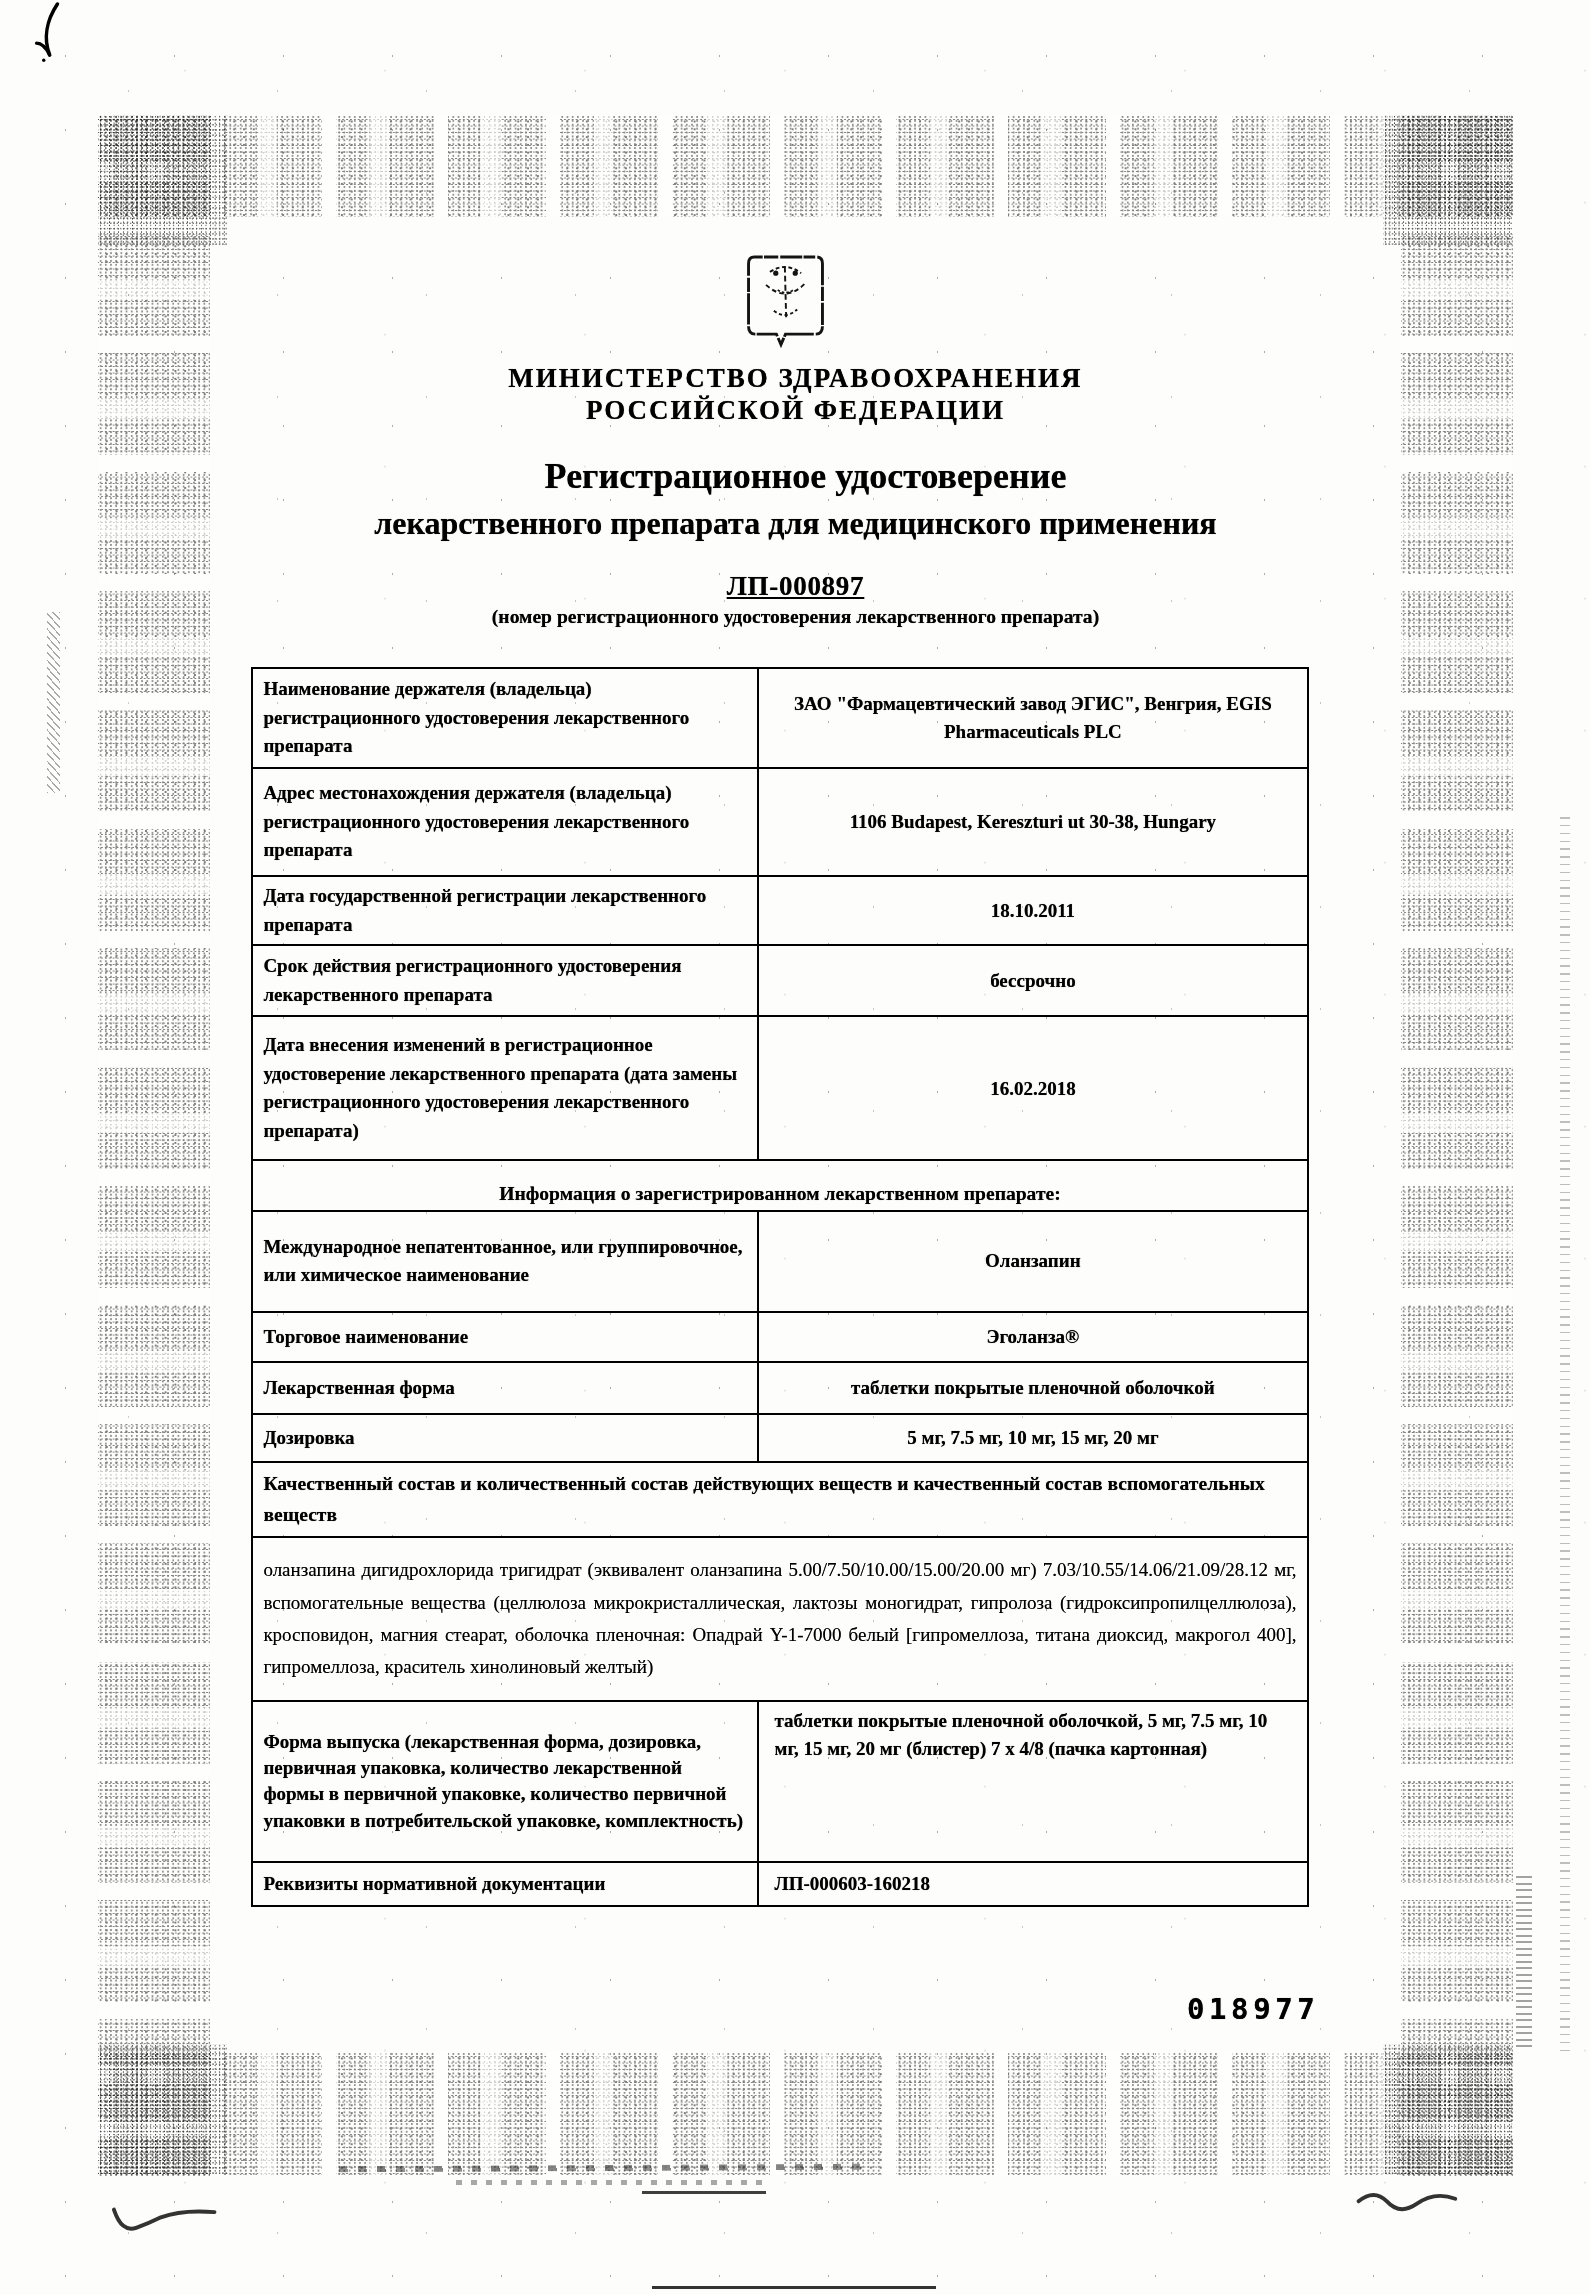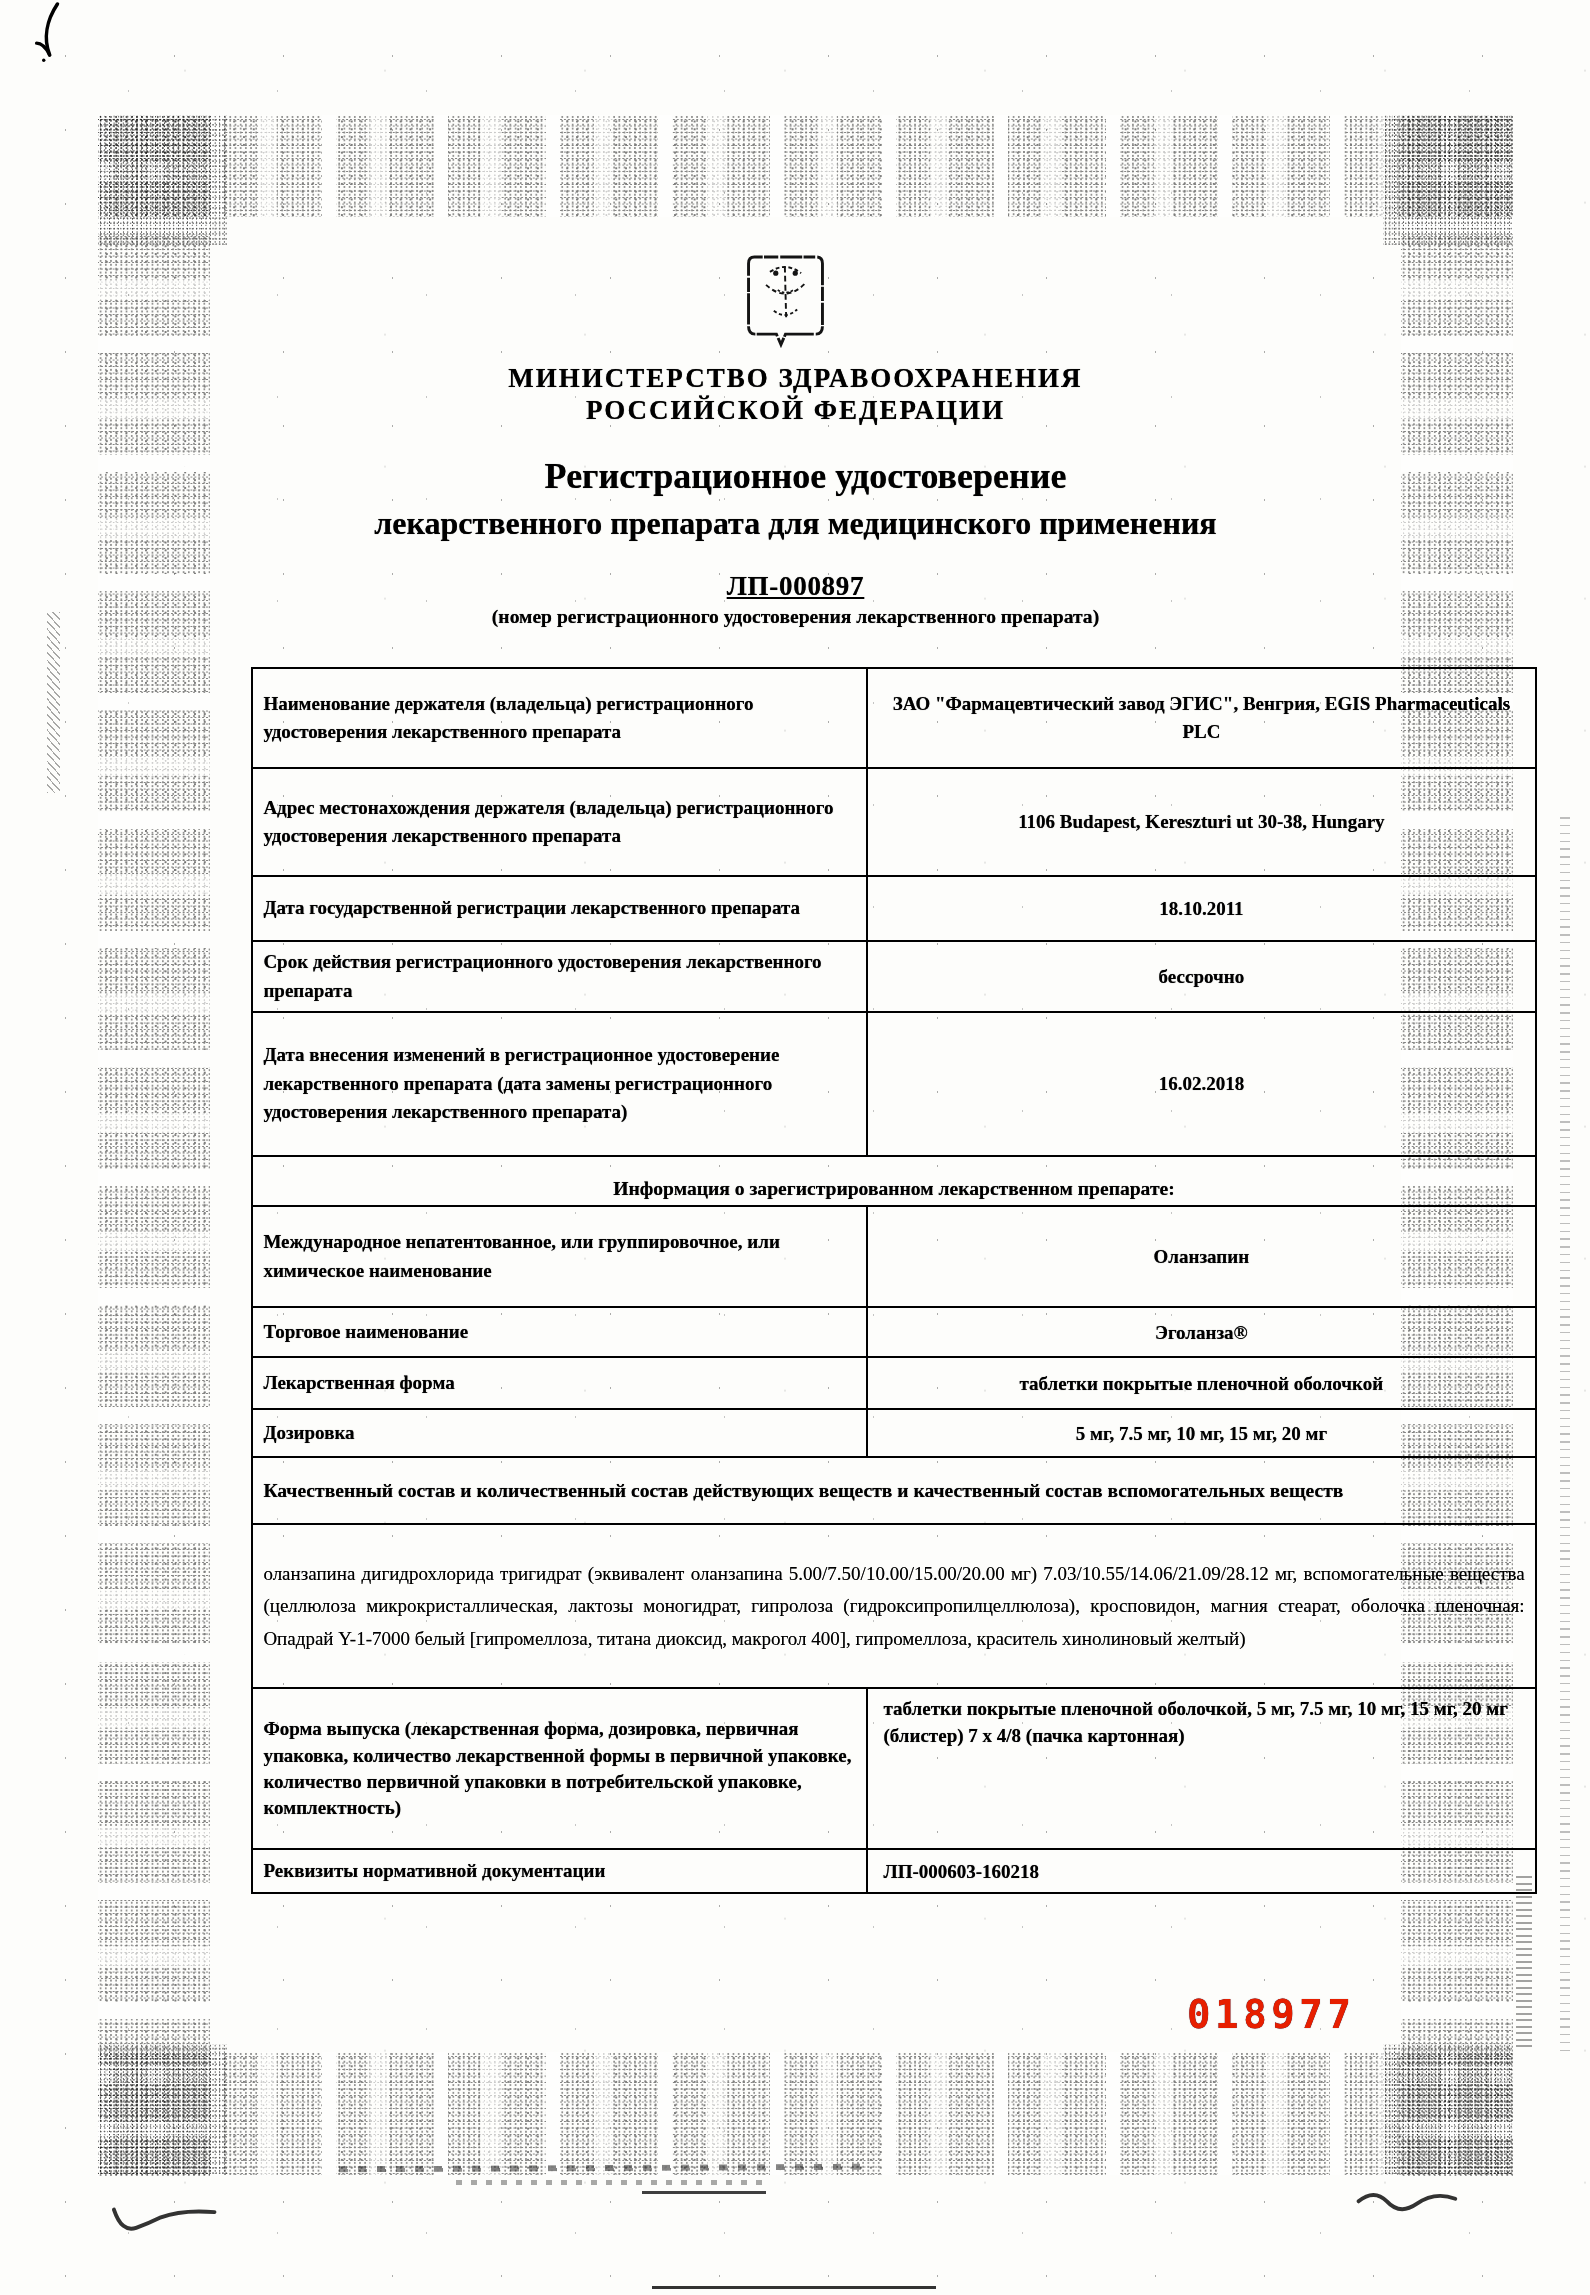--- a/index.html
+++ b/index.html
@@ -56,21 +56,21 @@
   .ministry1{top:363px;font-size:27px;letter-spacing:2px;}
   .ministry2{top:395px;font-size:27px;letter-spacing:2px;}
   .title1{top:455px;font-size:36px;padding-left:10px;}
   .title2{top:505px;font-size:32px;}
   .regnum{top:571px;font-size:27px;text-decoration:underline;letter-spacing:0.7px;}
   .regnote{top:606px;font-size:19.6px;}
 
   .emblem{position:absolute;left:744px;top:253px;width:83px;height:100px;opacity:.92;}
 
   .doc-table{
-    position:absolute;left:251px;top:667px;width:1286px;
+    position:absolute;left:251px;top:667px;width:1058px;
     border:2px solid #1c1c1c;box-sizing:border-box;
   }
   .trow{display:flex;align-items:stretch;border-top:2px solid #1c1c1c;}
   .trow:first-child{border-top:none;}
   .cell{box-sizing:border-box;padding:5.2px 10.4px;}
   .lbl{
     width:47.8%;font-weight:bold;font-size:19px;line-height:1.5;
     display:flex;align-items:center;text-align:left;
     text-shadow:0 0 0.7px rgba(0,0,0,.7);
   }
@@ -89,22 +89,22 @@
   .full.para{font-weight:normal;font-size:19px;line-height:1.7;text-align:justify;
     text-shadow:0 0 0.5px rgba(0,0,0,.6);}
   .lbl.tight{line-height:1.38;}
   .r1{min-height:98px}.r2{min-height:106px}.r3{min-height:63px}.r4{min-height:69px}
   .r5{min-height:142px}.r6{min-height:30px}.r7{min-height:48px}.r8{min-height:99px}
   .r9{min-height:50px}.r10{min-height:46px}.r11{min-height:65px}.r12{min-height:162px}
   .r13{min-height:159px}.r14{min-height:42px}
 
   .serial{
     position:absolute;left:1187px;top:1992px;
-    font-family:"DejaVu Sans Mono",monospace;font-weight:bold;font-size:39px;
-    letter-spacing:4.6px;color:#c2410c;text-shadow:0 0 0.7px rgba(0,0,0,.8);
+    font-family:"DejaVu Sans Mono",monospace;font-weight:bold;font-size:29px;
+    letter-spacing:4.6px;color:#000000;text-shadow:0 0 0.7px rgba(0,0,0,.8);
   }
   
   .tick{position:absolute;left:17px;top:0;width:60px;height:63px;}
   .zig-left{position:absolute;left:47px;top:612px;width:13px;height:181px;opacity:.45;
     background:repeating-linear-gradient(48deg,rgba(0,0,0,.75) 0 1.3px,transparent 1.3px 5.2px);}
   .dots-right{position:absolute;left:1560px;top:815px;width:9.8px;height:1236px;opacity:.35;
     background:repeating-linear-gradient(0deg,rgba(0,0,0,.7) 0 1.3px,transparent 1.3px 7.8px);}
   .wave-right{position:absolute;left:1516px;top:1876px;width:15.7px;height:171px;opacity:.45;
     background:repeating-linear-gradient(0deg,rgba(0,0,0,.8) 0 2px,transparent 2px 6.5px);}
   .stamp1{position:absolute;left:339px;top:2165px;width:522px;height:5.9px;opacity:.5;transform:rotate(-.3deg);

